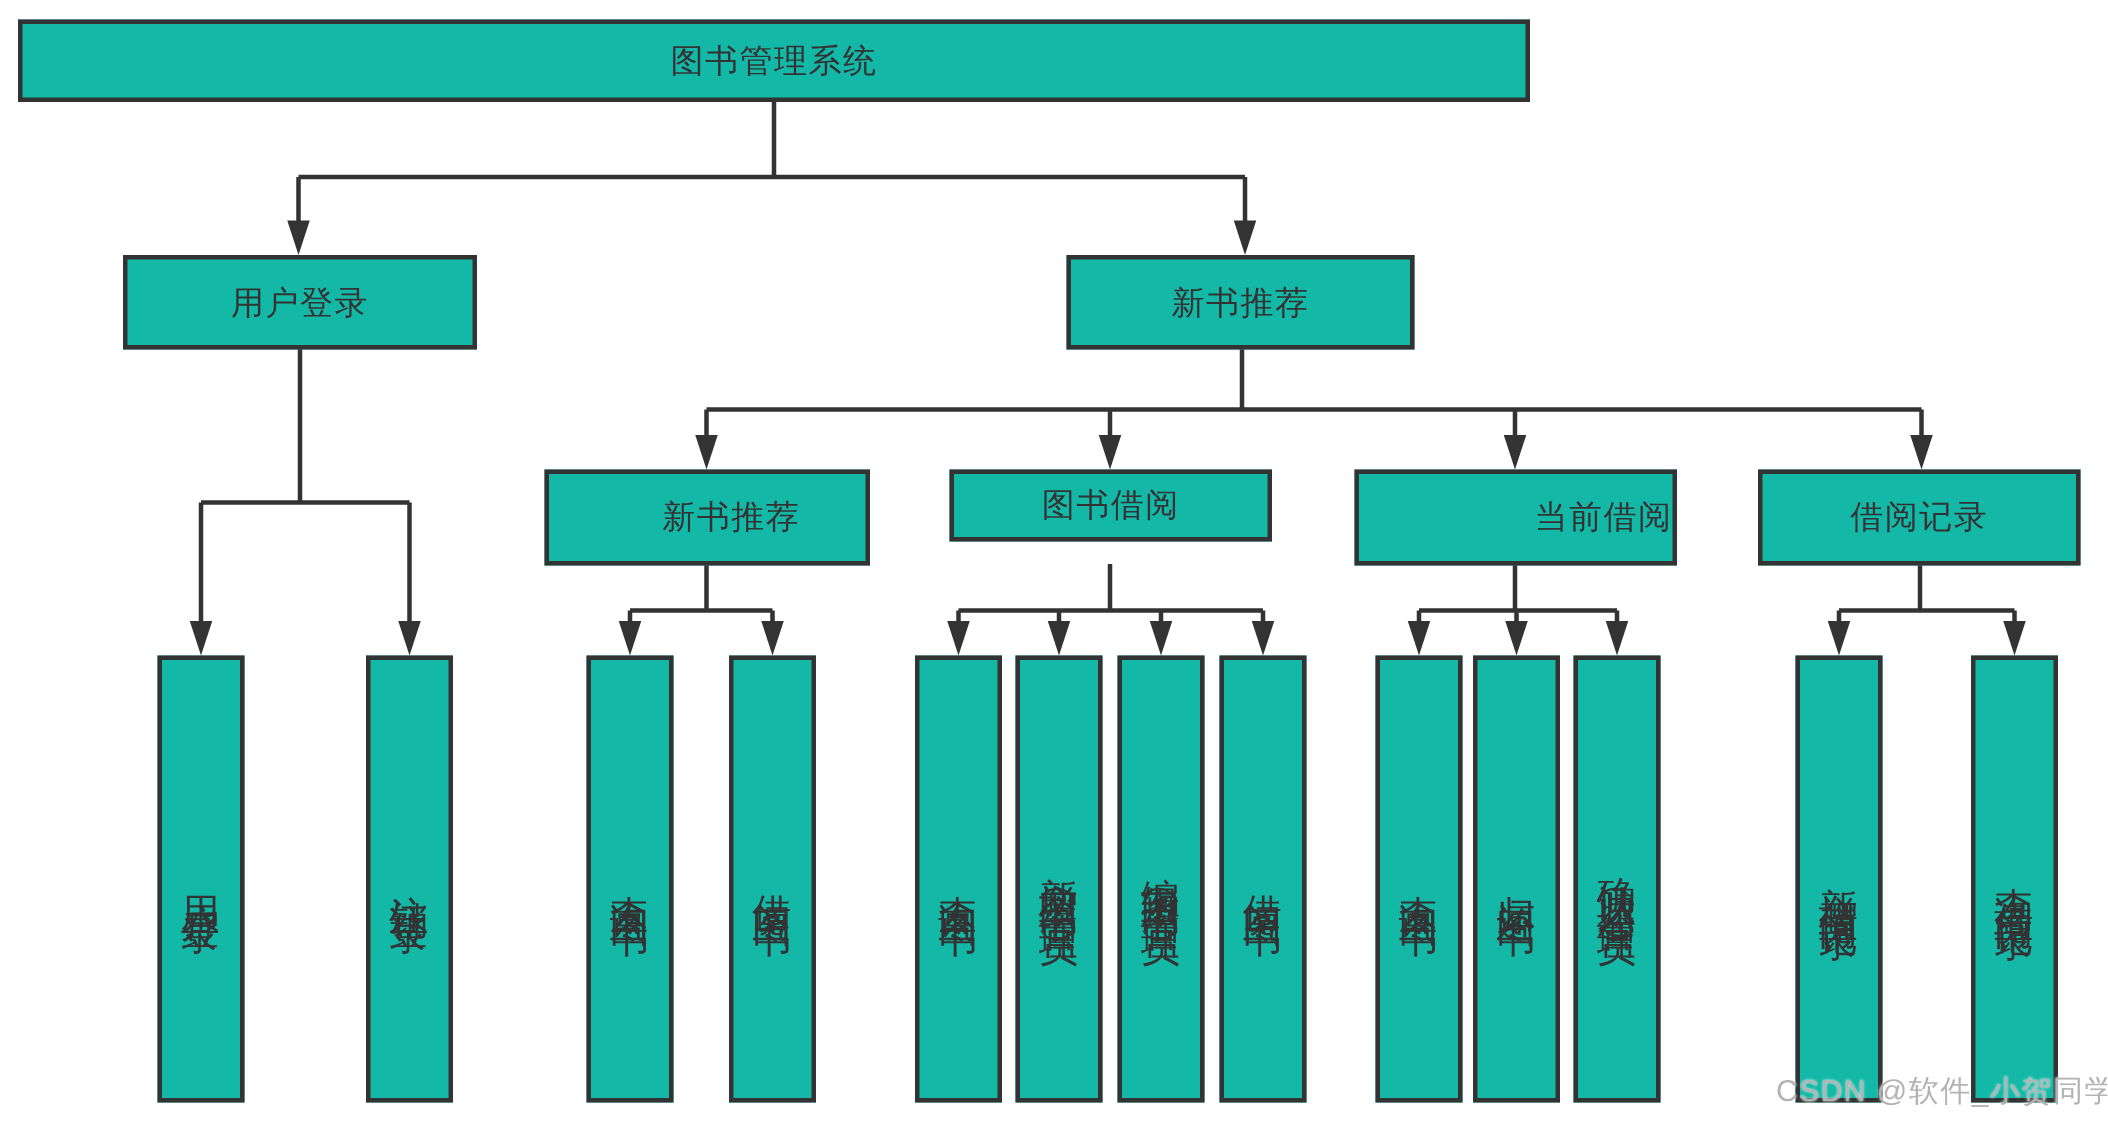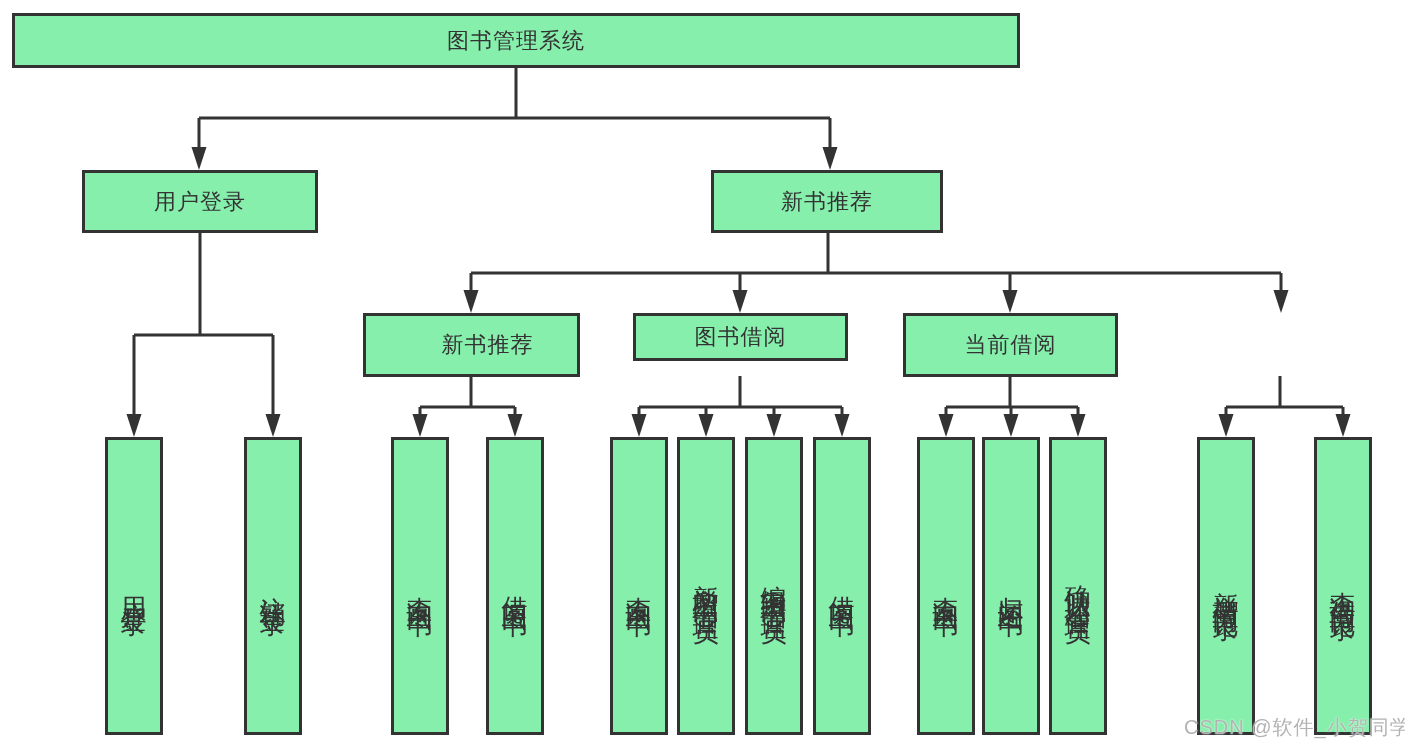--- a/index.html
+++ b/index.html
@@ -13,21 +13,21 @@
     overflow: hidden;
   }
   .connectors {
     position: absolute;
     left: 0; top: 0;
     width: 1405px; height: 747px;
     z-index: 1;
   }
   .box {
     position: absolute;
-    background: #86efac;
+    background: #14b8a6;
     border: 3px solid #333333;
     display: flex;
     align-items: center;
     justify-content: center;
     color: #333333;
     z-index: 2;
   }
   .hbox {
     font-size: 22px;
     letter-spacing: 1px;
@@ -99,22 +99,25 @@
   <div class="box hbox" style="left:711px; top:170px; width:232px; height:63px;">
     <span>新书推荐</span>
   </div>
 
   <div class="box hbox" style="left:363px; top:313px; width:217px; height:64px;padding-left:32px;">
     <span>新书推荐</span>
   </div>
   <div class="box hbox" style="left:633px; top:313px; width:215px; height:48px;">
     <span>图书借阅</span>
   </div>
-  <div class="box hbox" style="left:903px; top:313px; width:215px; height:64px;">
+  <div class="box hbox" style="left:903px; top:313px; width:215px; height:64px;justify-content:flex-end;">
     <span>当前借阅</span>
+  </div>
+  <div class="box hbox" style="left:1172px; top:313px; width:215px; height:64px;">
+    <span>借阅记录</span>
   </div>
 
   <div class="box vbox" style="left:105px; top:437px; width:58px; height:298px;">
     <span>用户登录</span>
   </div>
   <div class="box vbox" style="left:244px; top:437px; width:58px; height:298px;">
     <span>注销登录</span>
   </div>
 
   <div class="box vbox" style="left:391px; top:437px; width:58px; height:298px;">

